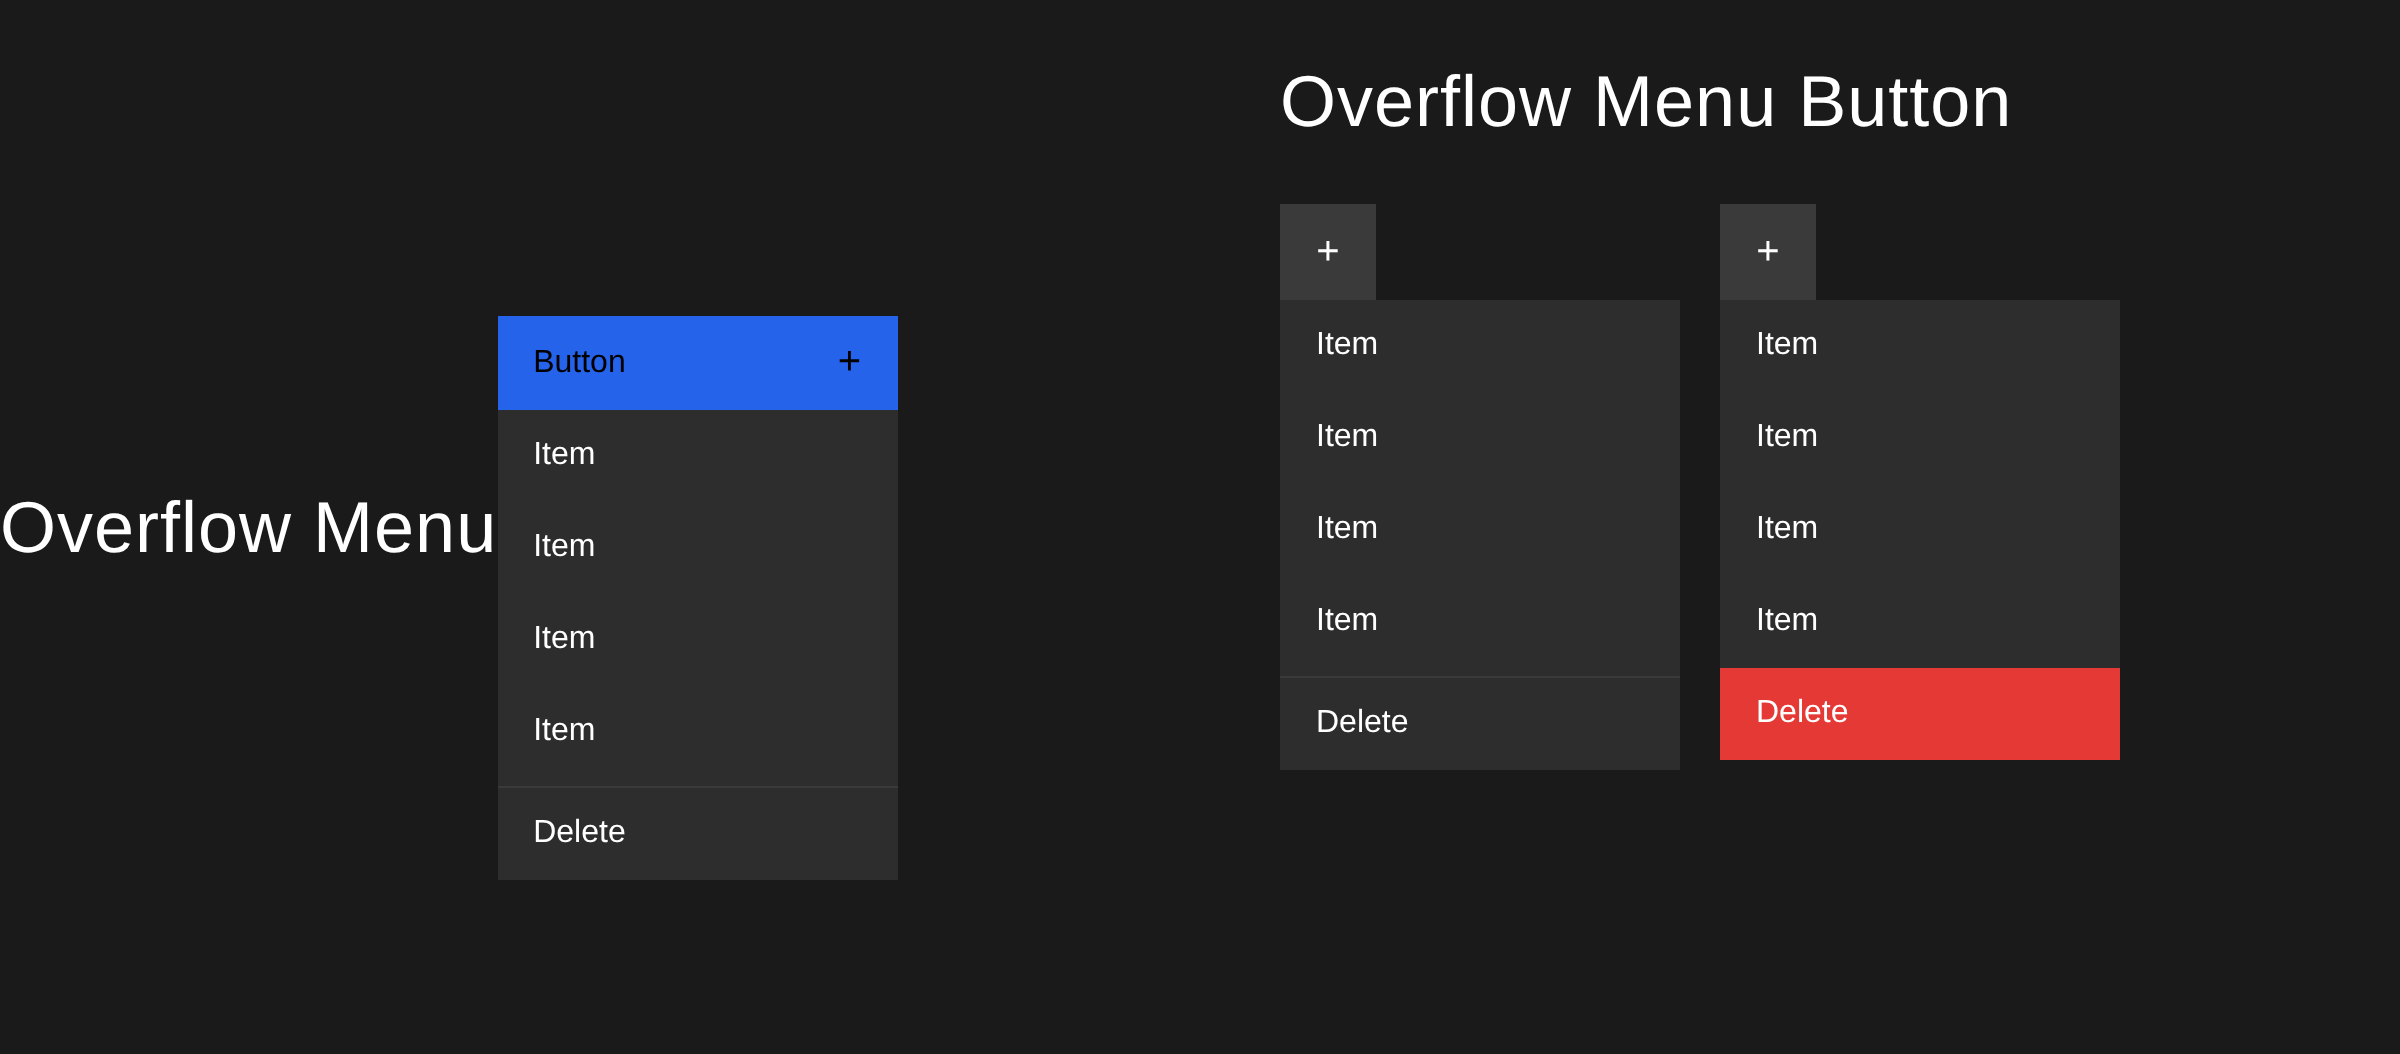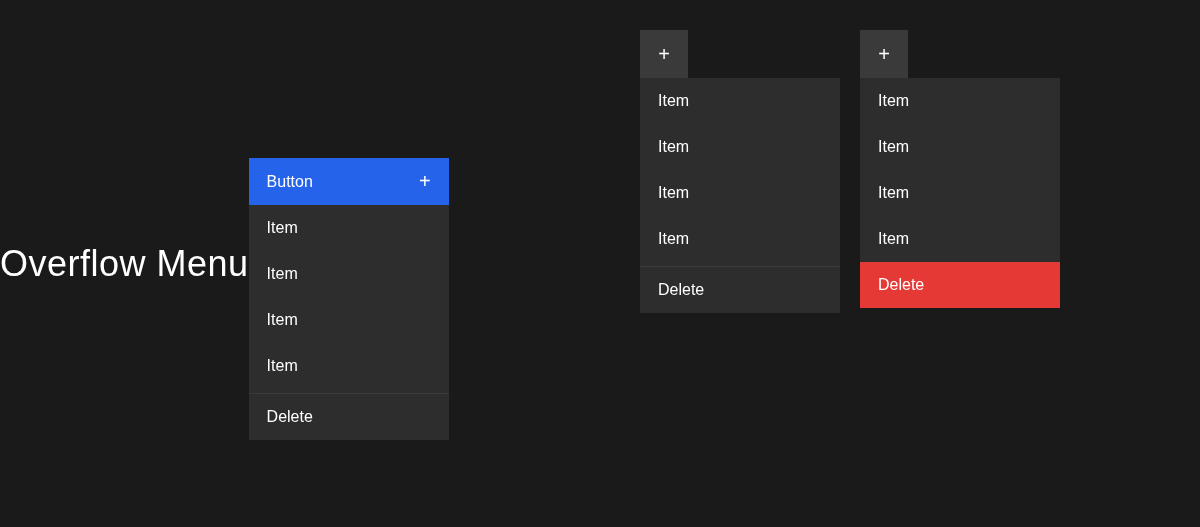--- a/index.html
+++ b/index.html
@@ -43,21 +43,21 @@
 
     
     .overflow-menu-container {
       display: flex;
       flex-direction: column;
       width: 200px;
     }
 
     .overflow-menu-button {
       background-color: #2563eb;
-      color: #ffffff;
+      color: #000000;
       display: flex;
       align-items: center;
       justify-content: space-between;
       padding: 12px 18px;
       font-size: 16px;
       cursor: pointer;
       border: none;
       width: 100%;
       margin-top: 41px;
     }
@@ -199,20 +199,21 @@
           <span>Item</span>
         </button>
         <button class="overflow-menu-delete">
           <span>Delete</span>
         </button>
       </div>
     </div>
   </div>
 
   <div class="right-section">
+    <h2 class="section-title">Overflow Menu Button</h2>
     <div class="overflow-menu-btn-section">
 
       <div class="overflow-menu-btn-container">
         <button class="icon-button">
           <span>+</span>
         </button>
         <div class="overflow-btn-dropdown">
           <button class="overflow-btn-item">
             <span>Item</span>
           </button>

